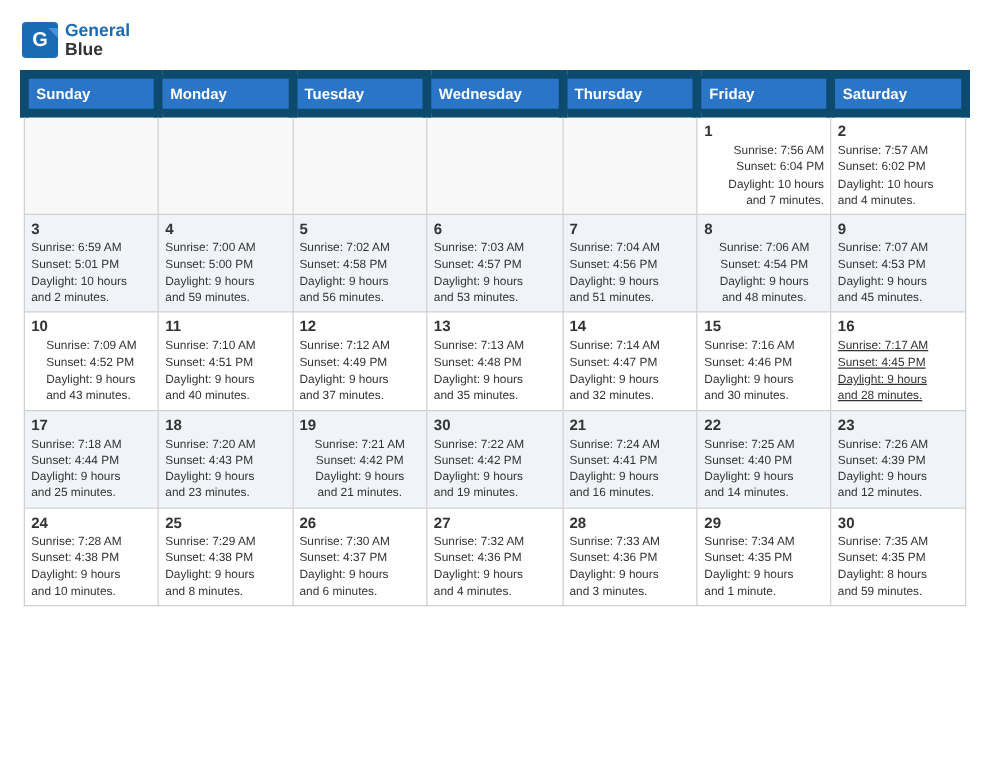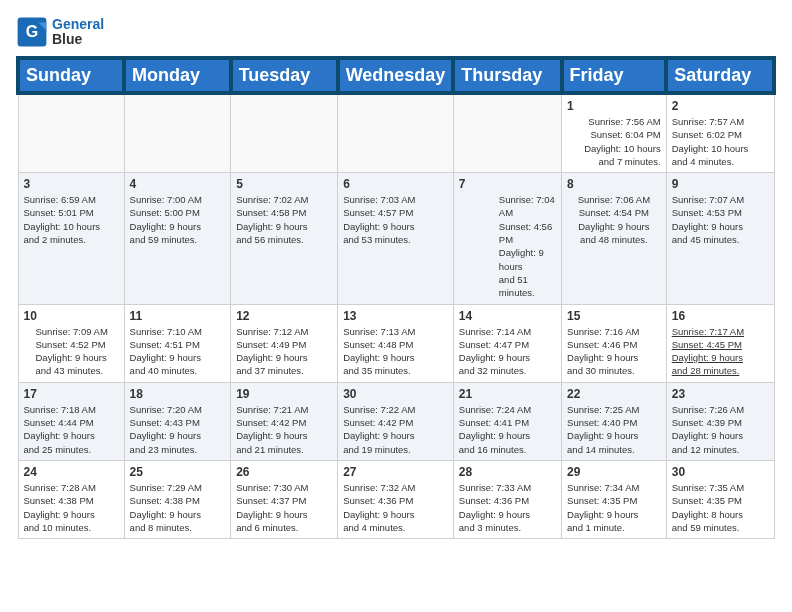--- a/index.html
+++ b/index.html
@@ -49,23 +49,23 @@
     .calendar {
       width: 100%;
       border-collapse: collapse;
       font-size: 10px;
     }
     .calendar th {
       background: #2a75c7;
       color: #fff;
       text-align: left;
       padding: 5px 6px;
-      font-size: 18px;
+      font-size: 12px;
       font-weight: bold;
-      border: 4px solid #0c4a6e;
+      border: 7px solid #0c4a6e;
     }
     .calendar td {
       border: 1px solid #d0d0d0;
       vertical-align: top;
       padding: 4px 5px;
       width: 110px;
       min-height: 80px;
       background: #fff;
     }
     .calendar td.empty {
@@ -166,21 +166,21 @@
         </td>
         <td class="shade">
           <span class="day-number">6</span>
           <div class="day-info" style="white-space: pre-line;">Sunrise: 7:03 AM
 Sunset: 4:57 PM
 Daylight: 9 hours
 and 53 minutes.</div>
         </td>
         <td class="shade">
           <span class="day-number">7</span>
-          <div class="day-info" style="white-space: pre-line; margin-left: 40px;">Sunrise: 7:04 AM
+          <div class="day-info" style="white-space: pre-line;">Sunrise: 7:04 AM
 Sunset: 4:56 PM
 Daylight: 9 hours
 and 51 minutes.</div>
         </td>
         <td class="shade">
           <span class="day-number">8</span>
           <div class="day-info" style="white-space: pre-line; text-align: center;">Sunrise: 7:06 AM
 Sunset: 4:54 PM
 Daylight: 9 hours
 and 48 minutes.</div>
@@ -254,21 +254,21 @@
         </td>
         <td class="shade">
           <span class="day-number">18</span>
           <div class="day-info" style="white-space: pre-line;">Sunrise: 7:20 AM
 Sunset: 4:43 PM
 Daylight: 9 hours
 and 23 minutes.</div>
         </td>
         <td class="shade">
           <span class="day-number">19</span>
-          <div class="day-info" style="white-space: pre-line;">Sunrise: 7:21 AM
+          <div class="day-info" style="white-space: pre-line; text-align: center;">Sunrise: 7:21 AM
 Sunset: 4:42 PM
 Daylight: 9 hours
 and 21 minutes.</div>
         </td>
         <td class="shade">
           <span class="day-number">30</span>
           <div class="day-info" style="white-space: pre-line;">Sunrise: 7:22 AM
 Sunset: 4:42 PM
 Daylight: 9 hours
 and 19 minutes.</div>

